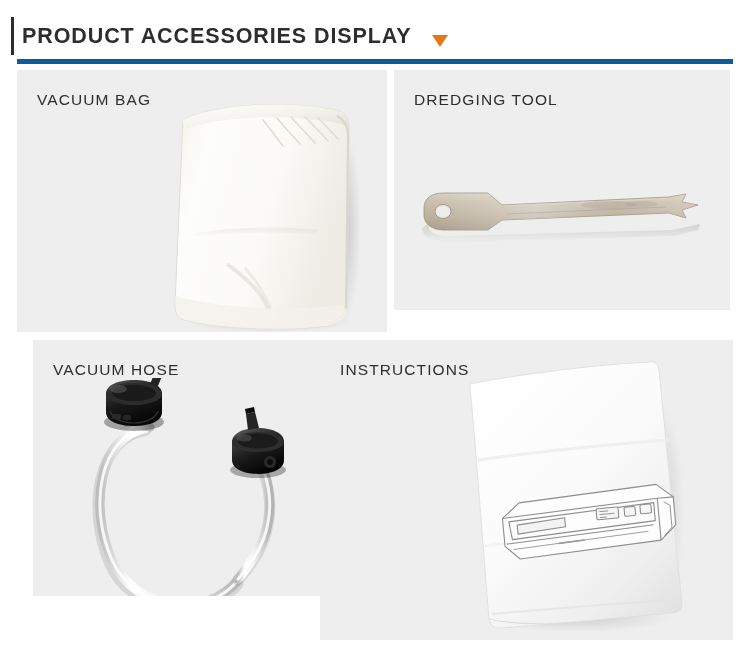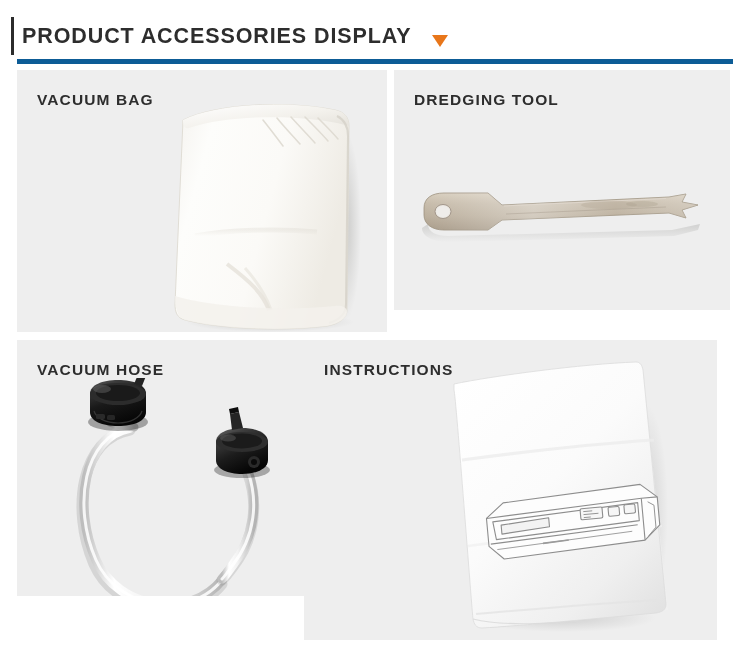--- a/index.html
+++ b/index.html
@@ -64,32 +64,32 @@
   .card {
     position: absolute;
     background: #eeeeee;
     overflow: hidden;
   }
   .card-title {
     position: absolute;
     left: 20px;
     top: 22px;
     font-size: 15.5px;
-    font-weight: bold;
+    font-weight: normal;
     letter-spacing: 1.1px;
     color: #2d2d2d;
     white-space: nowrap;
     z-index: 6;
     line-height: 1;
   }
 
   #card-vacuum-bag   { left: 17px;  top: 70px;  width: 370px; height: 262px; }
   #card-dredging     { left: 394px; top: 70px;  width: 336px; height: 240px; }
-  #card-vacuum-hose  { left: 17px;  top: 340px; width: 290px; height: 256px; padding-left: 13px; }
-  #card-instructions { left: 304px; top: 340px; width: 413px; height: 300px; }
+  #card-vacuum-hose  { left: 33px;  top: 340px; width: 290px; height: 256px; padding-left: 13px; }
+  #card-instructions { left: 320px; top: 340px; width: 413px; height: 300px; }
 
   
   #bag-art {
     position: absolute;
     left: 150px;
     top: 26px;
     width: 200px;
     height: 236px;
   }
 

